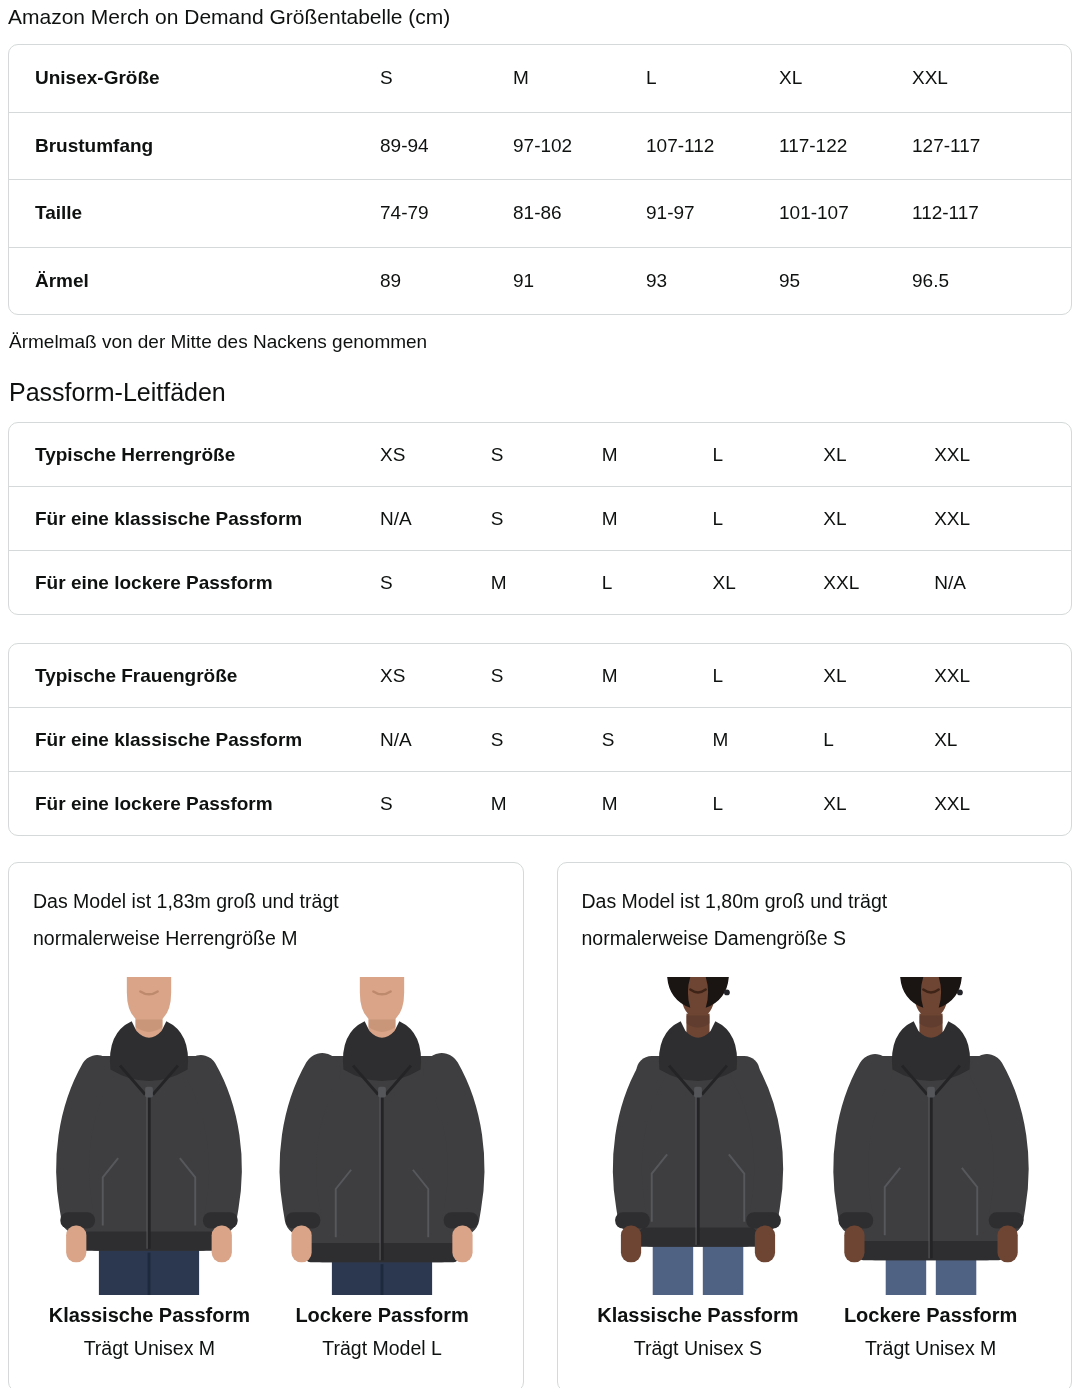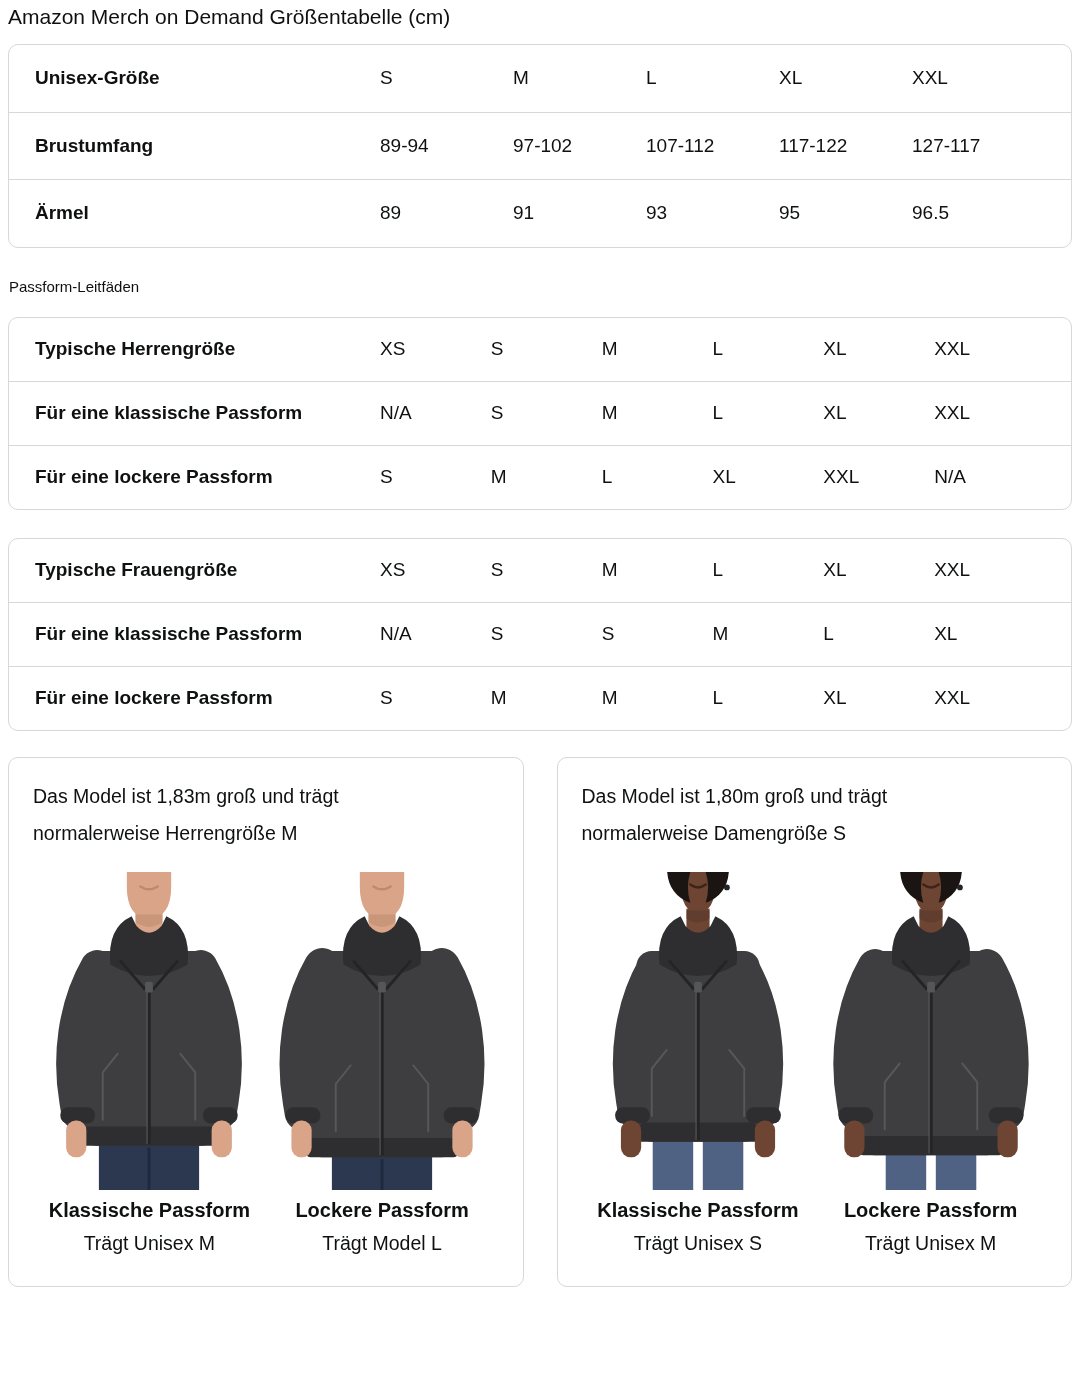--- a/index.html
+++ b/index.html
@@ -40,21 +40,21 @@
   .rows-med  .trow { min-height: 63px; }
   .tlabel { font-weight: 700; padding-right: 10px; }
   .tcell  { font-weight: 400; }
 
   .note {
     font-size: 19px;
     margin: 15px 0 0 1px;
     line-height: 23px;
   }
   .subheading {
-    font-size: 15px;
+    font-size: 25px;
     font-weight: 400;
     margin: 27px 0 18px 1px;
     line-height: 24px;
   }
   .table-gap { margin-top: 17px; }
   .table-gap2 { margin-top: 28px; }
 
   .model-cards {
     display: flex;
     gap: 33px;
@@ -116,29 +116,38 @@
       </div>
       <div class="trow" style="grid-template-columns: 345px repeat(5, 1fr);">
         <div class="tlabel">Brustumfang</div>
         <div class="tcell">89-94</div>
         <div class="tcell">97-102</div>
         <div class="tcell">107-112</div>
         <div class="tcell">117-122</div>
         <div class="tcell">127-117</div>
       </div>
       <div class="trow" style="grid-template-columns: 345px repeat(5, 1fr);">
+        <div class="tlabel">Taille</div>
+        <div class="tcell">74-79</div>
+        <div class="tcell">81-86</div>
+        <div class="tcell">91-97</div>
+        <div class="tcell">101-107</div>
+        <div class="tcell">112-117</div>
+      </div>
+      <div class="trow" style="grid-template-columns: 345px repeat(5, 1fr);">
         <div class="tlabel">Ärmel</div>
         <div class="tcell">89</div>
         <div class="tcell">91</div>
         <div class="tcell">93</div>
         <div class="tcell">95</div>
         <div class="tcell">96.5</div>
       </div>
     </div>
 
+  <div class="note">Ärmelmaß von der Mitte des Nackens genommen</div>
 
   <div class="subheading">Passform-Leitfäden</div>
 
   <div class="card rows-med table-gap">
       <div class="trow" style="grid-template-columns: 345px repeat(6, 1fr);">
         <div class="tlabel">Typische Herrengröße</div>
         <div class="tcell">XS</div>
         <div class="tcell">S</div>
         <div class="tcell">M</div>
         <div class="tcell">L</div>

